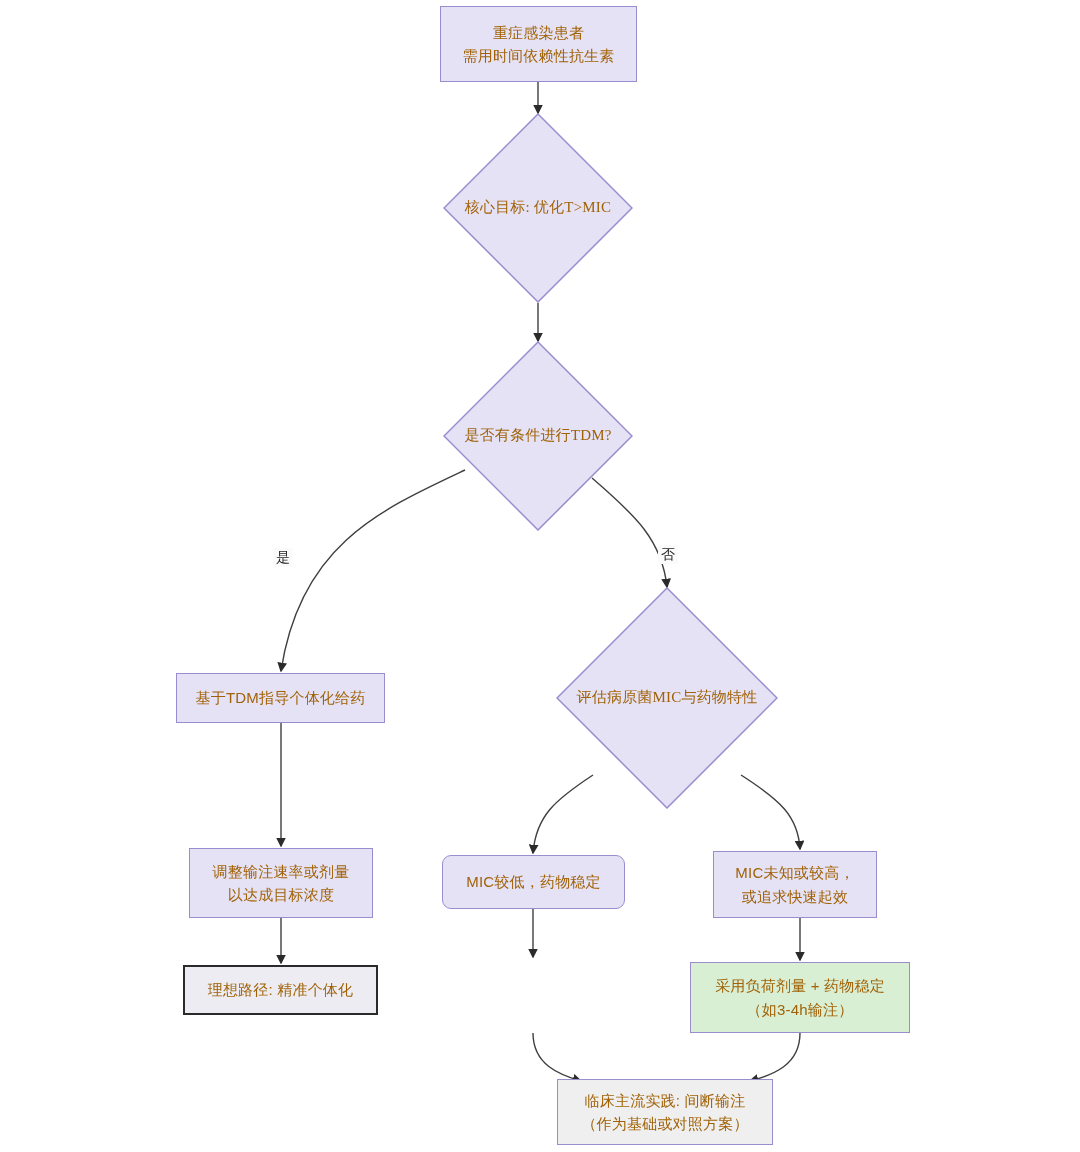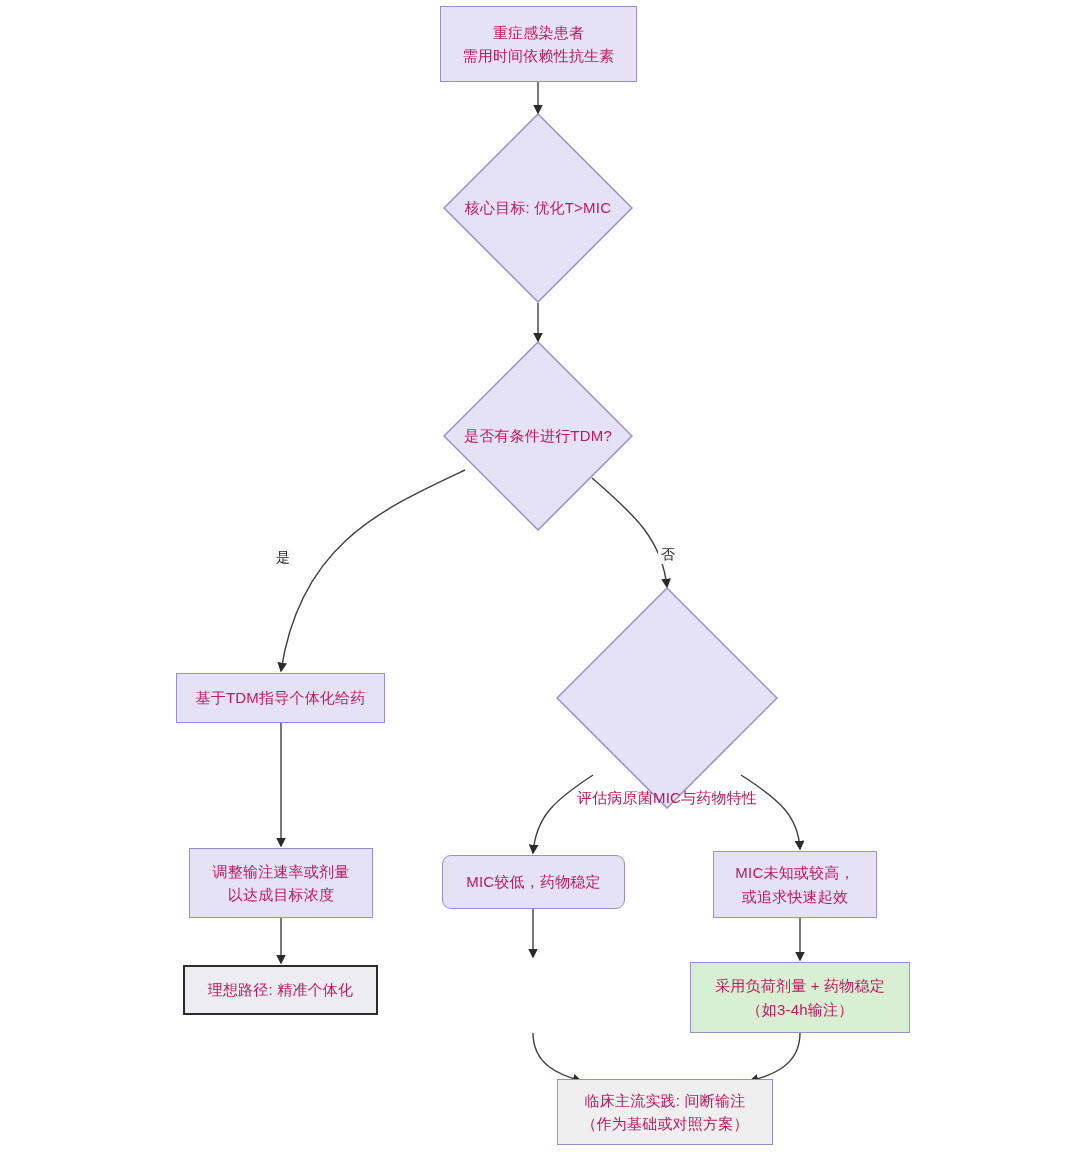--- a/index.html
+++ b/index.html
@@ -27,21 +27,21 @@
     height: 1152px;
     pointer-events: none;
   }
   .node {
     position: absolute;
     box-sizing: border-box;
     display: flex;
     align-items: center;
     justify-content: center;
     text-align: center;
-    color: #be185d;
+    color: #a16207;
     font-size: 15px;
     line-height: 1.55;
     letter-spacing: 0.2px;
   }
   .node-rect {
     background: #e5e2f6;
     border: 1px solid #9b8cd0;
   }
   .node-rect.emphasis {
     background: #ececf2;
@@ -63,20 +63,21 @@
     position: absolute;
     left: 0;
     top: 0;
     width: 100%;
     height: 100%;
   }
   .node-diamond .dia-label {
     position: relative;
     z-index: 2;
     padding: 0 6px;
+    font-family: Liberation Serif, serif;
   }
   .node-text {
     padding: 0 10px;
     white-space: pre-line;
   }
   .edge-label {
     position: absolute;
     font-size: 14px;
     color: #1f1f1f;
     background: #fbfbfc;
@@ -151,21 +152,21 @@
 
   <div class="node node-rect" style="left:189px; top:848px; width:184px; height:70px;">
     <span class="node-text">调整输注速率或剂量
 以达成目标浓度</span>
   </div>
 
   <div class="node node-rect emphasis" style="left:183px; top:965px; width:195px; height:50px;">
     <span class="node-text">理想路径: 精准个体化</span>
   </div>
 
-  <div class="node node-diamond" style="left:556px; top:587px; width:222px; height:222px;align-items:flex-end;">
+  <div class="node node-diamond" style="left:556px; top:587px; width:222px; height:222px;">
     <svg class="dia-shape" viewBox="0 0 222 222" preserveAspectRatio="none">
       <polygon points="111,1 221,111 111,221 1,111" fill="#e5e2f6" stroke="#9b8cd0" stroke-width="1.5"></polygon>
     </svg>
     <span class="dia-label">评估病原菌MIC与药物特性</span>
   </div>
 
   <div class="node node-rect" style="left:442px; top:855px; width:183px; height:54px;border-radius:9px;">
     <span class="node-text">MIC较低，药物稳定</span>
   </div>
 

